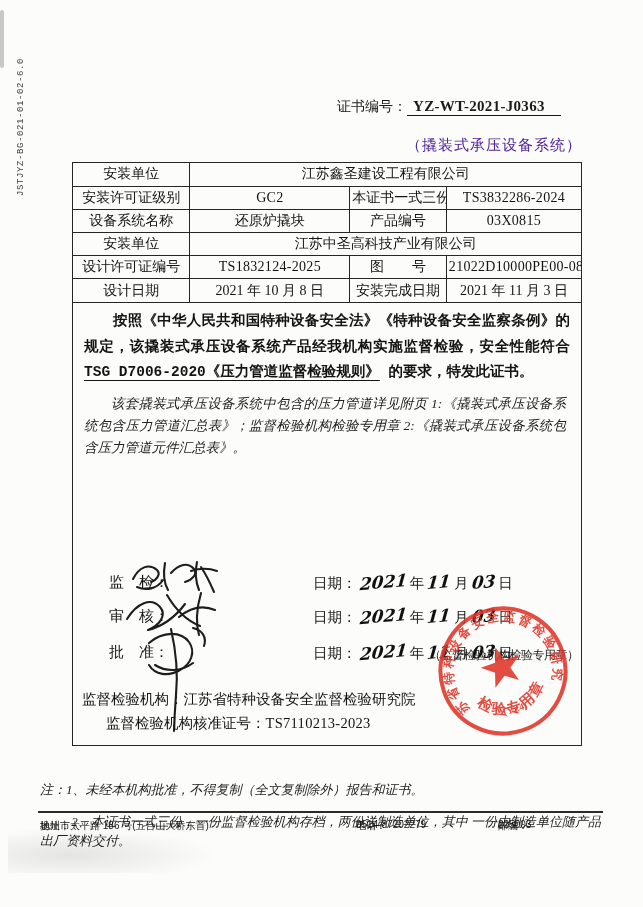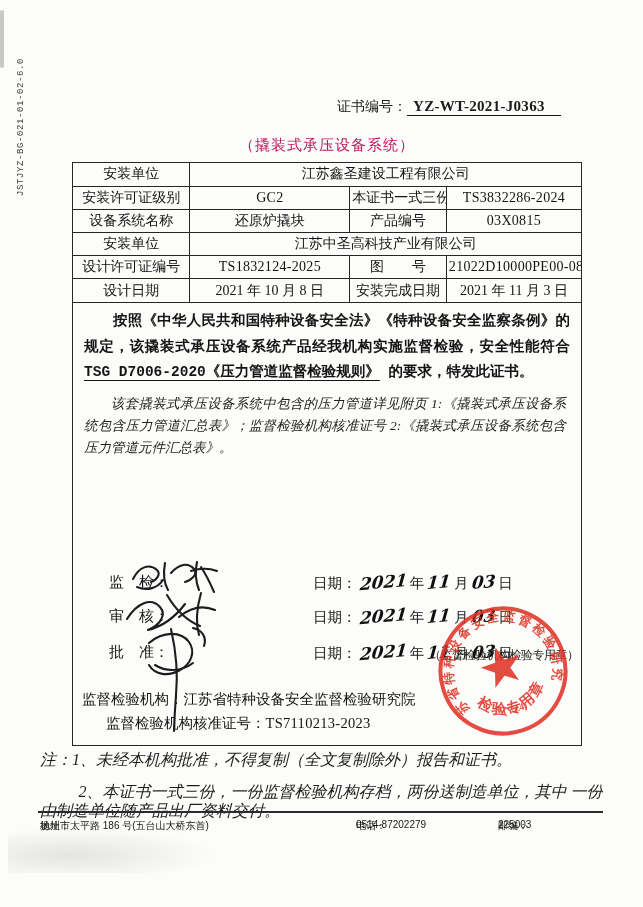--- a/index.html
+++ b/index.html
@@ -14,21 +14,21 @@
 
   .vcode { position:absolute; left:16px; top:196px; transform:rotate(-90deg); transform-origin:left top;
            font-family:"Liberation Mono","DejaVu Sans Mono",monospace; font-size:9px; letter-spacing:.6px; color:#3c3c3c; white-space:nowrap; }
 
   .certno-row { position:absolute; left:337px; top:74px; font-size:14px; white-space:nowrap;margin-top:24px; }
   .certno-val { font-family:"Liberation Serif",serif; font-weight:bold; font-size:15px;
                 border-bottom:1.6px solid #151515; padding:0 16px 1px 6px; letter-spacing:.3px; }
 
   .title { position:absolute; left:72px; top:98px; width:510px; text-align:center;
            font-family:"Liberation Sans","DejaVu Sans",sans-serif; font-weight:bold; font-size:26px; letter-spacing:2px; color:#111; }
-  .subtitle { position:absolute; left:72px; top:136px; width:510px; text-align:center; font-size:15px; letter-spacing:1px; color:#be185d; }
+  .subtitle { position:absolute; left:72px; top:136px; width:510px; text-align:right; font-size:15px; letter-spacing:1px; color:#4c1d95; }
 
   .content-box { position:absolute; left:72px; top:162px; width:510px; height:584px; border:1.8px solid #262626; background:transparent; }
 
   table.info { width:100%; border-collapse:collapse; table-layout:fixed; }
   table.info td { border:1.4px solid #262626; height:23.2px; text-align:center; vertical-align:middle;
                   font-size:14px; color:#141414; padding:0 2px; white-space:nowrap; overflow:hidden; }
   table.info tr td:first-child { border-left:none; }
   table.info tr td:last-child { border-right:none; }
   table.info tr:first-child td { border-top:none; }
   .mono-val { font-family:"Liberation Serif",serif; letter-spacing:.3px; }
@@ -48,22 +48,22 @@
   .sig-svg { position:absolute; z-index:3; }
   .sig-svg path { stroke:#1d1d1d; stroke-width:2.1; fill:none; stroke-linecap:round; stroke-linejoin:round; }
 
   .stamp-note { position:absolute; left:356px; top:468px; width:150px; font-size:12px; color:#1c1c1c; z-index:1; letter-spacing:-.5px; white-space:nowrap;margin-top:16px; }
   .org-line { position:absolute; left:9px; font-size:14.5px; color:#141414; z-index:1; white-space:nowrap; }
   .org-1 { top:527px; } .org-2 { top:551px;margin-left:24px; }
 
   .stamp { position:absolute; left:362px; top:440px; width:136px; height:136px;
            transform:rotate(-18deg); opacity:.88; z-index:5; }
 
-  .notes { position:absolute; left:40px; top:750px; width:566px; font-style:italic;
-           font-size:16px; line-height:19.5px; color:#1d1d1d; }
+  .notes { position:absolute; left:40px; top:780px; width:566px; font-style:italic;
+           font-size:13px; line-height:19.5px; color:#1d1d1d; }
   .notes .n2 { text-indent:2.4em; margin-top:12px; }
 
   .divider { position:absolute; left:38px; top:811px; width:565px; height:2px; background:#2b2b2b; }
 
   .footer { position:absolute; left:40px; top:819px; width:570px; height:20px;
             font-family:"Liberation Sans","DejaVu Sans",sans-serif; font-size:10px; color:#161616; }
   .footer span { position:absolute; white-space:nowrap; }
   .f-addr { left:0; } .f-phone { left:316px; } .f-zip { left:458px; }
 </style>
 </head>
@@ -122,21 +122,21 @@
         <td>设计日期</td>
         <td>2021 年 10 月 8 日</td>
         <td>安装完成日期</td>
         <td>2021 年 11 月 3 日</td>
       </tr>
     </tbody>
       </table>
 
     <div class="para1"><span>按照《中华人民共和国特种设备安全法》《特种设备安全监察条例》的规定，该撬装式承压设备系统产品经我机构实施监督检验，安全性能符合 </span><span class="ul">TSG D7006-2020《压力管道监督检验规则》</span><span> 的要求，特发此证书。</span></div>
 
-    <div class="para2">该套撬装式承压设备系统中包含的压力管道详见附页 1:《撬装式承压设备系统包含压力管道汇总表》；监督检验机构核准证号 2:《撬装式承压设备系统包含压力管道元件汇总表》。</div>
+    <div class="para2">该套撬装式承压设备系统中包含的压力管道详见附页 1:《撬装式承压设备系统包含压力管道汇总表》；监督检验机构检验专用章 2:《撬装式承压设备系统包含压力管道元件汇总表》。</div>
 
     <div class="sig-row" style="top:404px">
       <span class="sig-role">监　检：</span>
       <span class="sig-date">
         <span>日期：</span><span class="hw">2021</span><span>年</span><span class="hw">11</span><span>月</span><span class="hw">03</span><span>日</span>
       </span>
     </div>
     <div class="sig-row" style="top:438px">
       <span class="sig-role">审　核：</span>
       <span class="sig-date">

